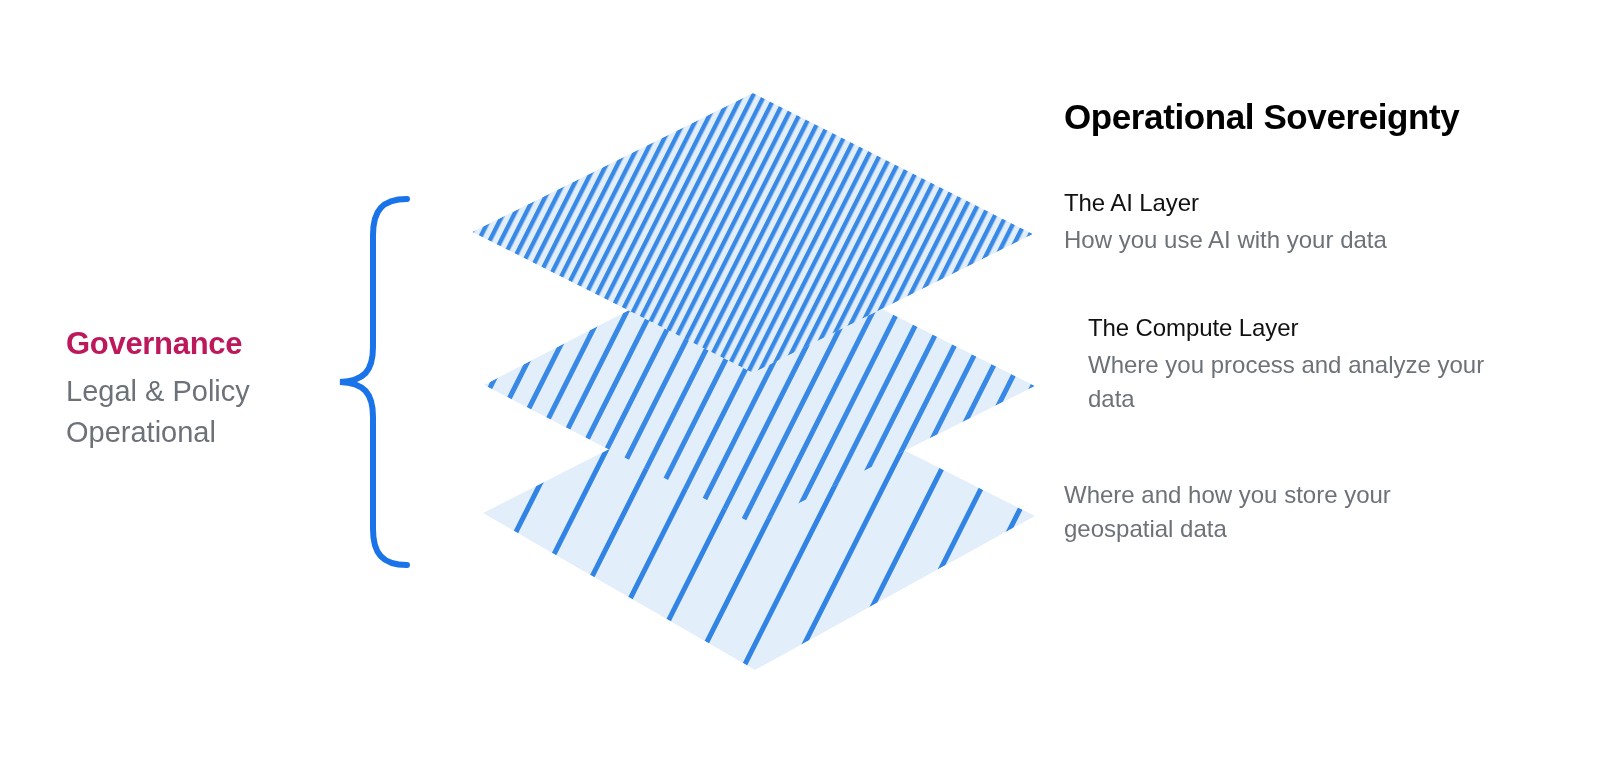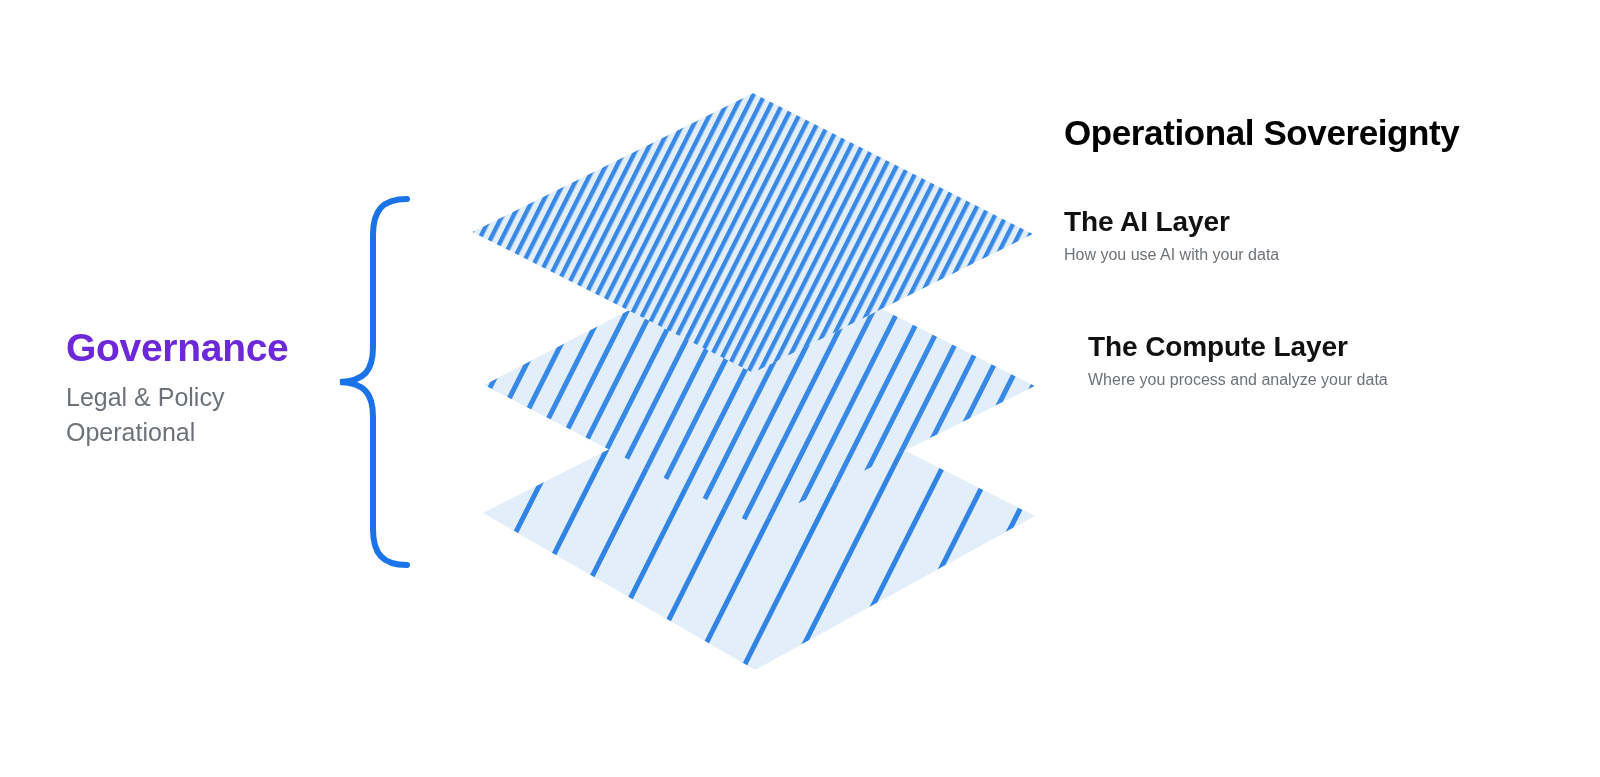--- a/index.html
+++ b/index.html
@@ -25,30 +25,30 @@
   }
 
   
   .governance-block {
     position: absolute;
     left: 66px;
     top: 326px;
     width: 250px;
   }
   .governance-title {
-    font-size: 39px;
+    font-size: 31px;
     font-weight: 700;
-    color: #6d28d9;
+    color: #be185d;
     letter-spacing: -0.3px;
     line-height: 1.15;
     margin: 0 0 9px 0;
     white-space: nowrap;
   }
   .governance-sub {
-    font-size: 25px;
+    font-size: 29px;
     font-weight: 400;
     color: #6d7278;
     line-height: 1.42;
     margin: 0;
   }
 
   
   .brace-wrap {
     position: absolute;
     left: 310px;
@@ -63,21 +63,21 @@
     left: 450px;
     top: 70px;
     width: 620px;
     height: 630px;
   }
 
   
   .right-col {
     position: absolute;
     left: 1064px;
-    top: 112px;
+    top: 96px;
     width: 500px;
   }
   .main-title {
     font-size: 35px;
     font-weight: 700;
     color: #000000;
     letter-spacing: -0.4px;
     line-height: 1.2;
     margin: 0;
     white-space: nowrap;
@@ -85,30 +85,30 @@
   .layer-entry {
     position: absolute;
     left: 0;
     width: 440px;
   }
   .layer-entry.e0 { top: 92px; }
   .layer-entry.e1 { top: 217px; margin-left: 24px; }
   .layer-entry.e2 { top: 382px; }
 
   .layer-name {
-    font-size: 28px;
-    font-weight: 700;
+    font-size: 24px;
+    font-weight: 400;
     color: #111111;
     line-height: 1.25;
     margin: 0 0 5px 0;
     letter-spacing: -0.1px;
     white-space: nowrap;
   }
   .layer-desc {
-    font-size: 16px;
+    font-size: 24px;
     font-weight: 400;
     color: #6d7278;
     line-height: 1.42;
     margin: 0;
   }
 </style>
 </head>
 <body>
 
 <div id="diagram-root">
@@ -185,16 +185,17 @@
       <div class="layer-name"> The AI Layer</div>
       <div class="layer-desc">How you use AI with your data</div>
     </div>
 
     <div class="layer-entry e1">
       <div class="layer-name">The Compute Layer</div>
       <div class="layer-desc">Where you process and analyze your data</div>
     </div>
 
     <div class="layer-entry e2">
+      <div class="layer-desc">Where and how you store your geospatial data</div>
     </div>
   </div>
 
 </div>
 
 </body></html>

